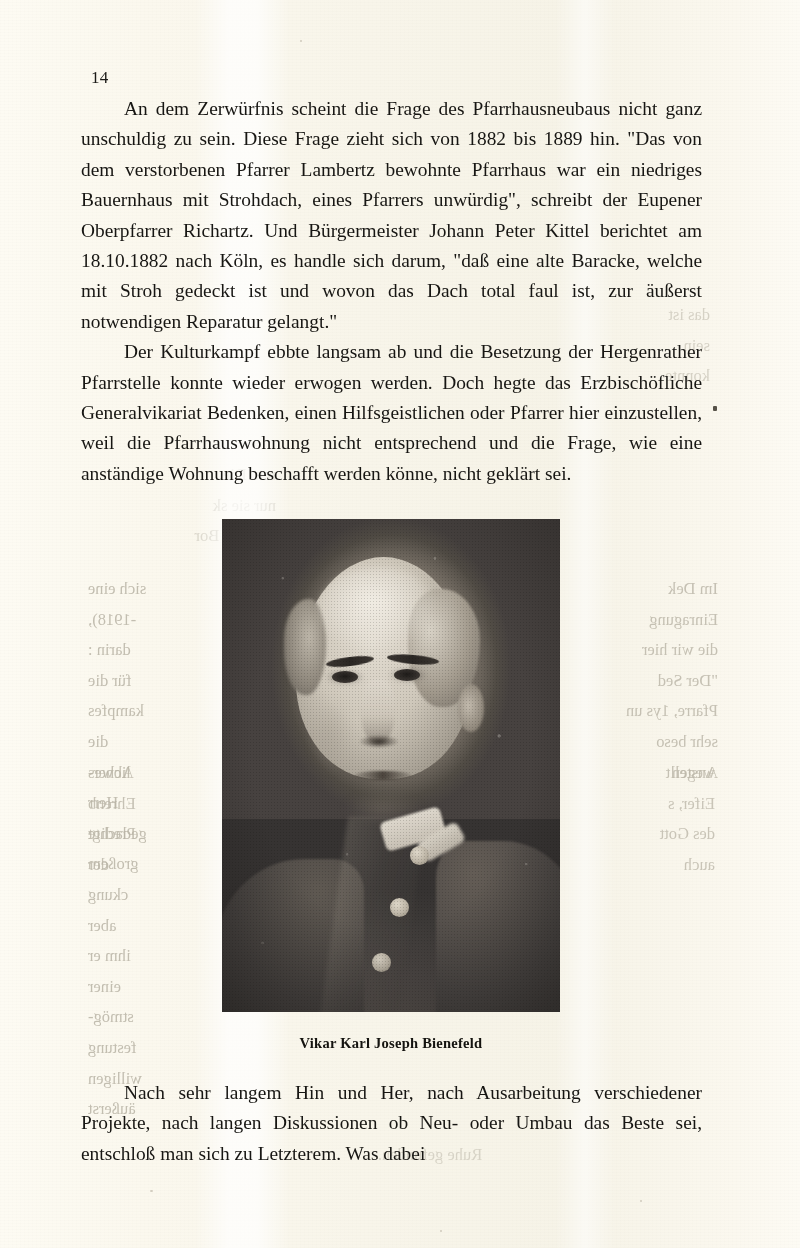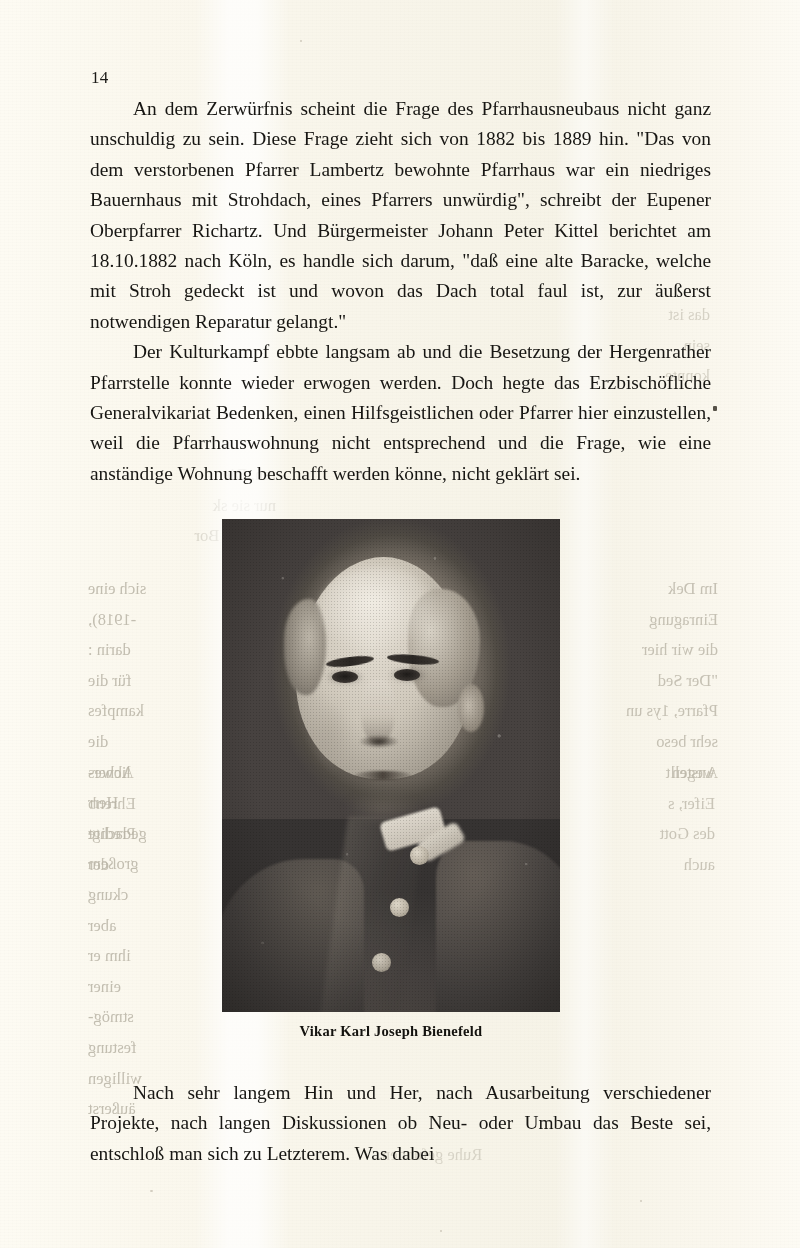--- a/index.html
+++ b/index.html
@@ -62,21 +62,21 @@
   
   #content{position:absolute;left:0;top:0;width:800px;height:1248px;}
 
   #folio{
     position:absolute;left:91px;top:68px;
     font-size:17px;color:#1b1a17;letter-spacing:.3px;
   }
 
   .textblock{
     position:absolute;
-    left:90px;width:621px;
+    left:81px;width:621px;
     font-size:19.4px;
     line-height:30.4px;
     color:#171613;
     text-align:justify;
     text-justify:inter-word;
     -webkit-hyphens:none;hyphens:none;
   }
   .textblock p{margin:0;text-indent:43px;}
   .textblock p.cont{text-indent:43px;}
 
@@ -242,21 +242,21 @@
       radial-gradient(circle at 37% 68%, rgba(225,220,212,.4) 0 1px, transparent 1.6px),
       radial-gradient(circle at 90% 70%, rgba(235,231,223,.45) 0 1px, transparent 1.6px),
       radial-gradient(circle at 12% 86%, rgba(225,220,212,.4) 0 1px, transparent 1.6px);
   }
   #photo-vignette{
     position:absolute;inset:0;
     background:radial-gradient(ellipse 75% 70% at 50% 45%, rgba(0,0,0,0) 55%, rgba(24,22,20,.42) 100%);
   }
 
   #photo-caption{
-    margin-top:11px;
+    margin-top:23px;
     text-align:center;
     font-size:14.5px;
     font-weight:bold;
     letter-spacing:.25px;
     color:#14130f;
   }
 
   #ink-speck{
     position:absolute;left:713px;top:406px;width:4px;height:5px;
     background:#3a352c;opacity:.85;border-radius:1px;

